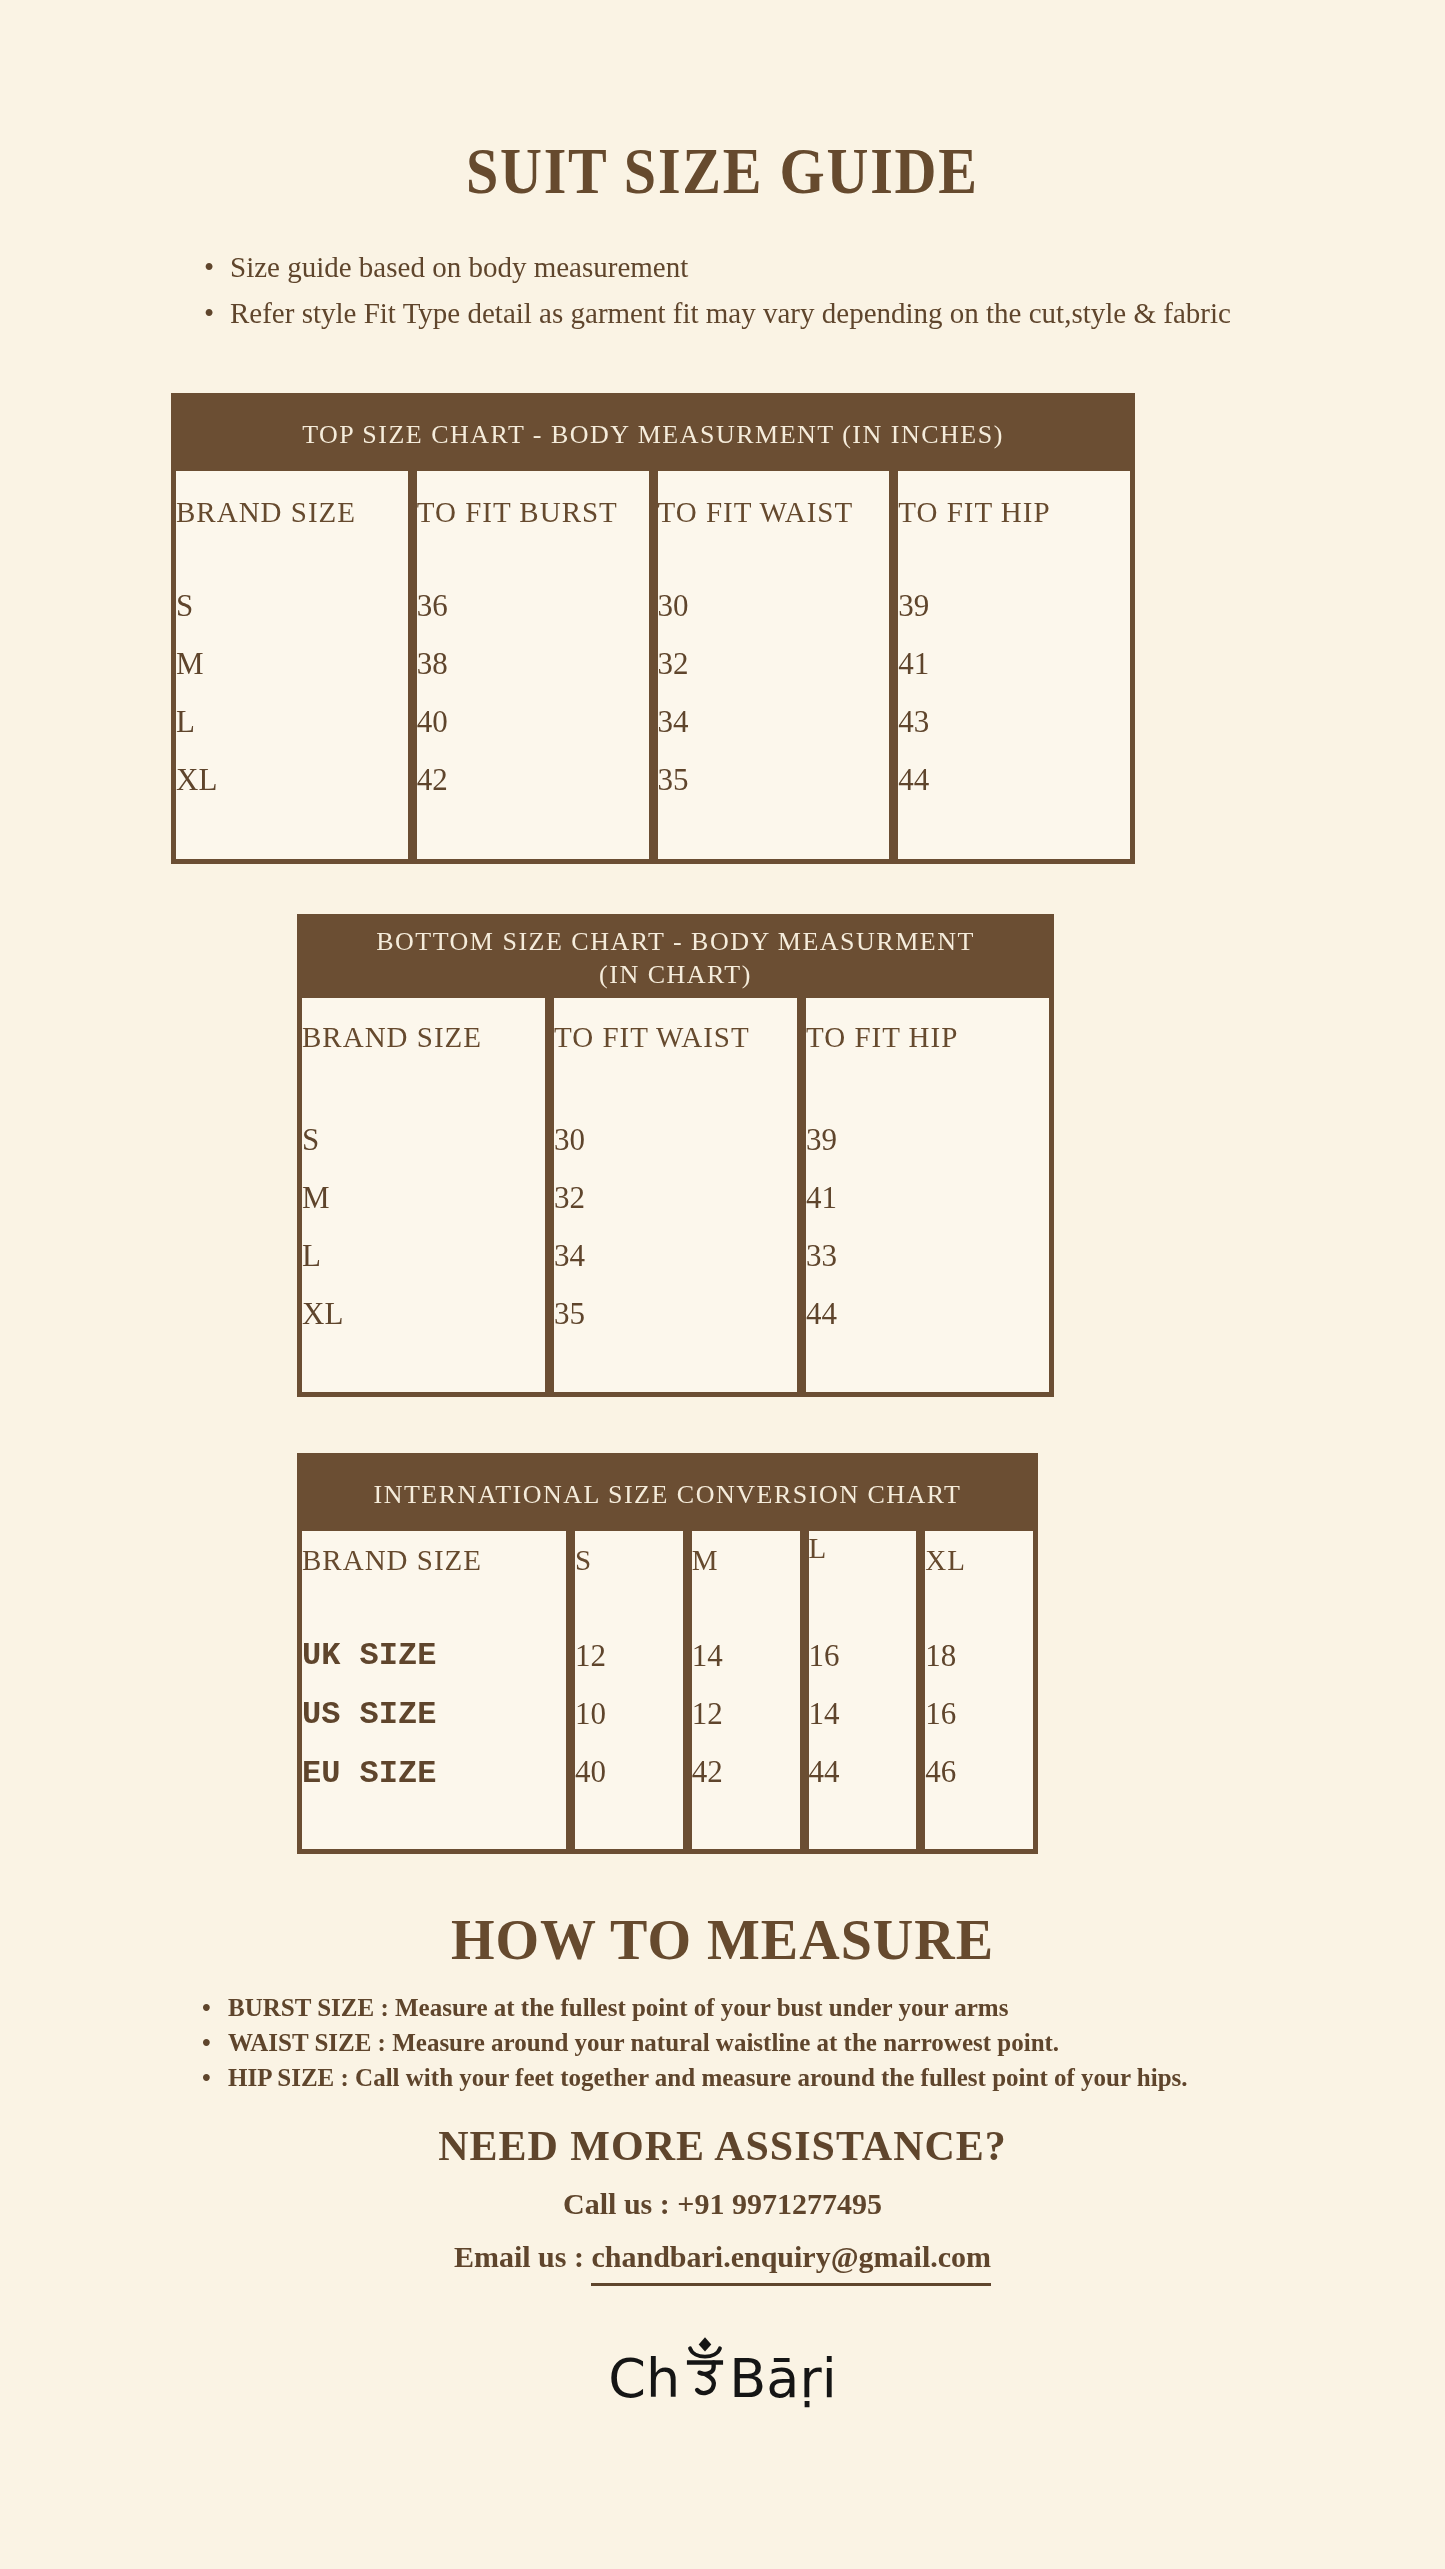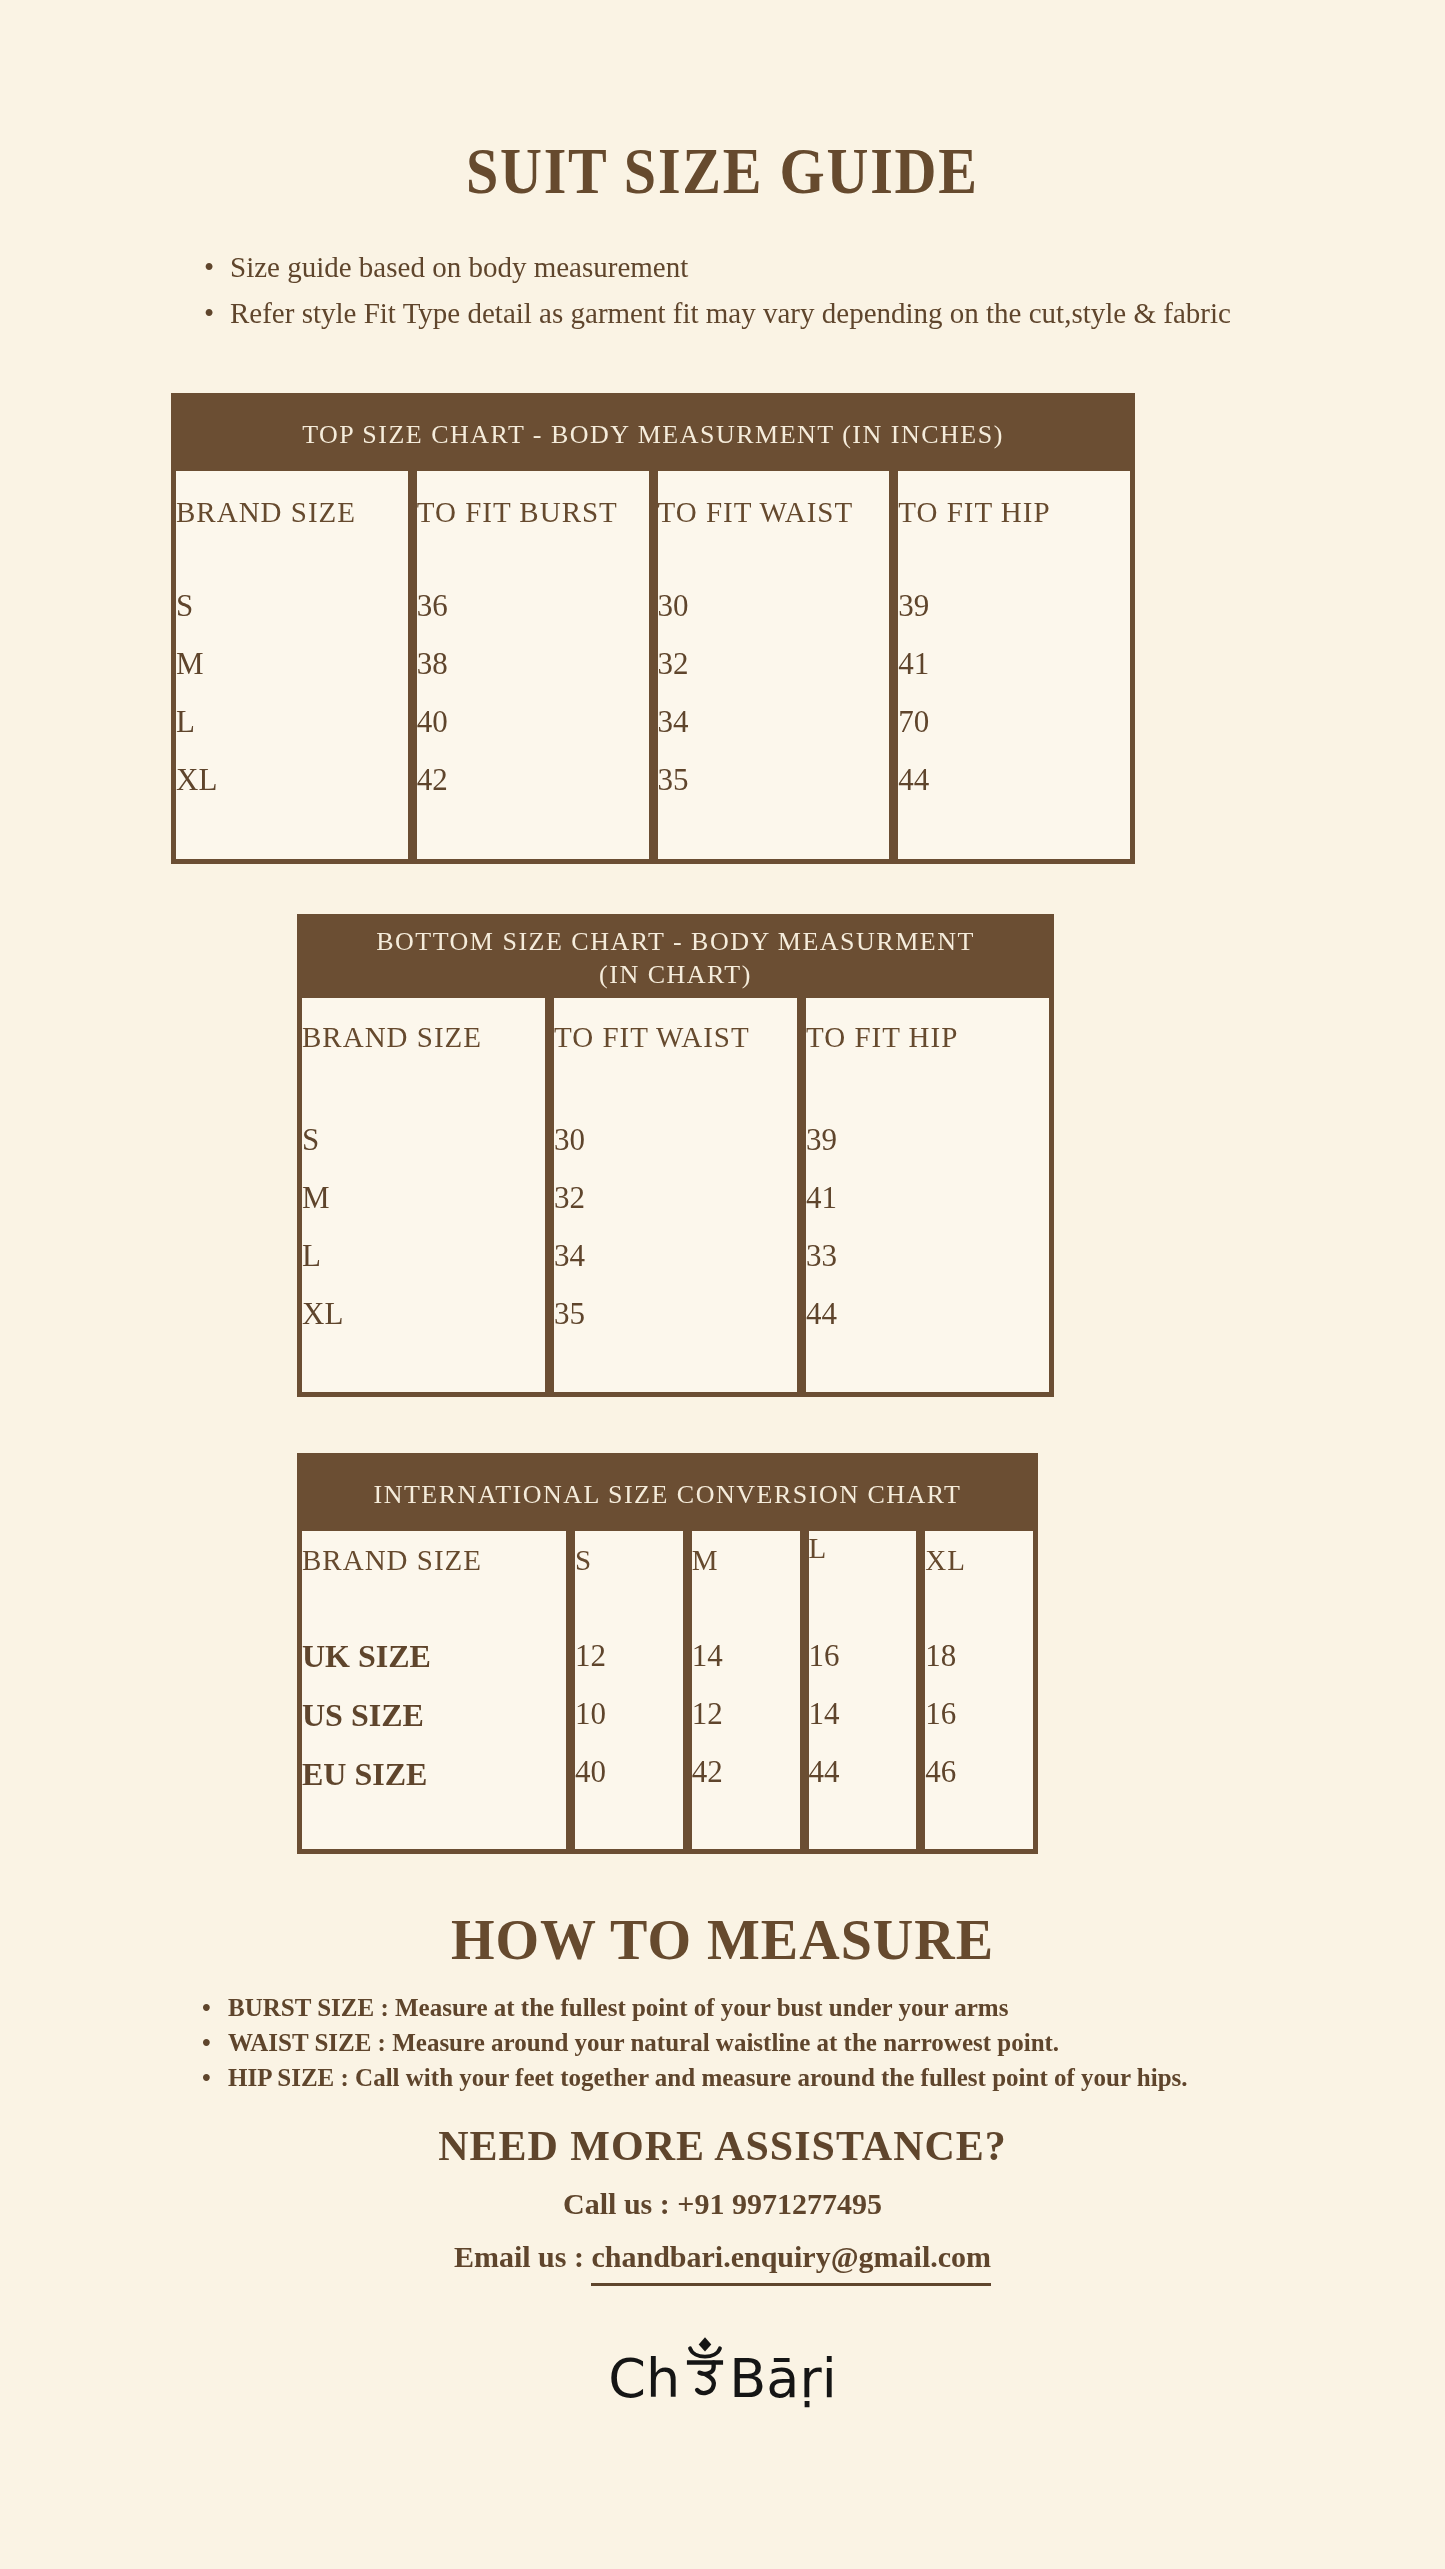--- a/index.html
+++ b/index.html
@@ -43,21 +43,21 @@
   .chart.top .col-values{margin-top:63px;}
   
   .chart.bottom{width:757px;margin:50px 0 0 297px;}
   .chart.bottom .col{padding:25px 0 63px;}
   .chart.bottom .col-values{margin-top:72px;}
   
   .chart.intl{width:741px;margin:56px 0 0 297px;}
   .chart.intl .col{padding:15px 0 59px;}
   .chart.intl .col-values{margin-top:65px;}
   .chart.intl .col-wide{flex:0 0 264px;}
-  .chart.intl .col-wide .col-values{font-size:32px;font-weight:600;}
+  .chart.intl .col-wide .col-values{font-size:32px;font-weight:600;font-family:Liberation Mono, monospace;}
   .chart.intl .col-head.raised{transform:translateY(-12px);}
   
   .howto-title{margin:58px 0 0;text-align:center;font-size:56px;font-weight:700;
     letter-spacing:1px;line-height:1;color:#664a2e;}
   ul.measure{list-style:none;margin:22px 0 0 200px;padding:0;width:1140px;}
   ul.measure li{position:relative;padding-left:28px;font-size:25px;line-height:1.4;
     font-weight:600;color:#5f452c;}
   ul.measure li::before{content:"\2022";position:absolute;left:2px;top:0;}
   
   .assist-title{margin:30px 0 0;text-align:center;font-size:42px;font-weight:700;
@@ -117,21 +117,21 @@
         <div class="cell">32</div>
         <div class="cell">34</div>
         <div class="cell">35</div>
       </div>
     </div>
     <div class="col">
       <div class="col-head">TO FIT HIP</div>
       <div class="col-values">
         <div class="cell">39</div>
         <div class="cell">41</div>
-        <div class="cell">70</div>
+        <div class="cell">43</div>
         <div class="cell">44</div>
       </div>
     </div>
   </div>
 </div>
 
 <div class="chart bottom">
   <div class="chart-title two-line">
     <div>BOTTOM SIZE CHART - BODY MEASURMENT</div>
     <div>(IN CHART)</div>

